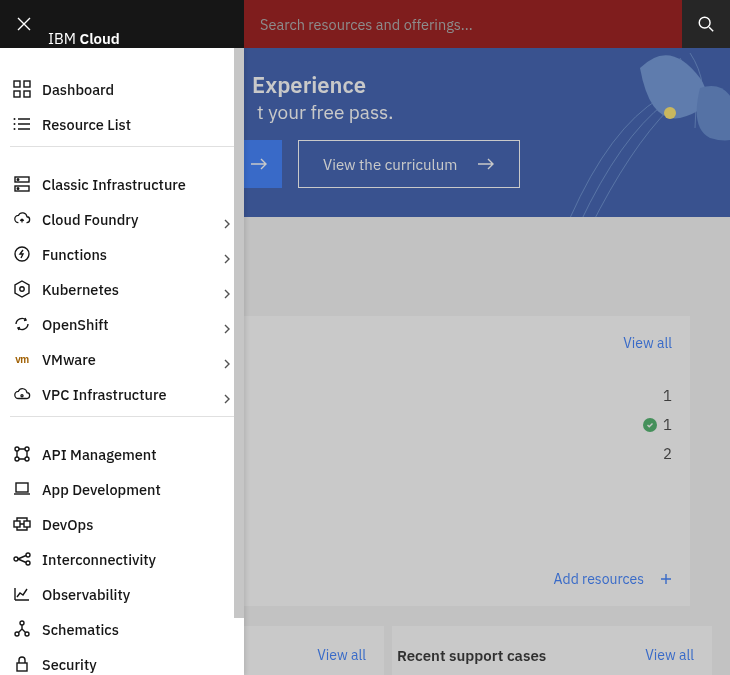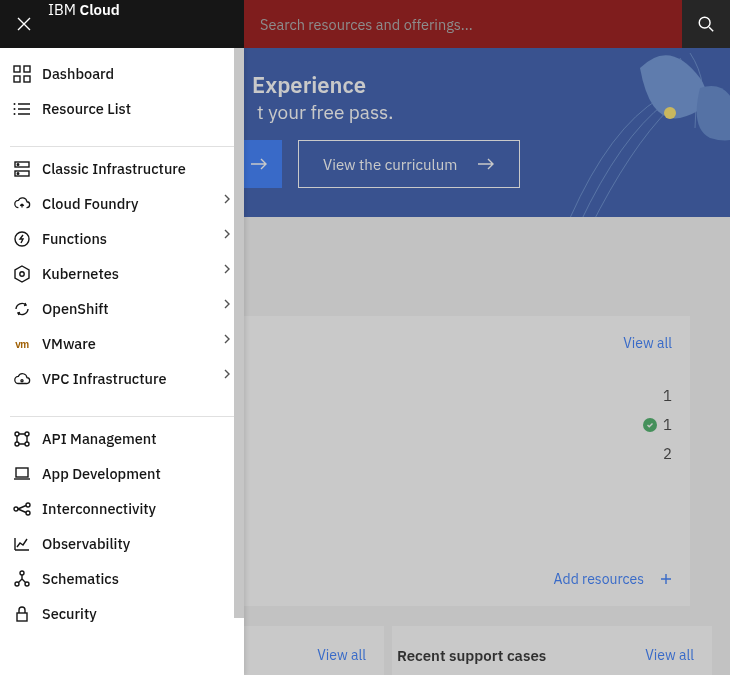--- a/index.html
+++ b/index.html
@@ -1,32 +1,32 @@
 <!DOCTYPE html>
 <html><head>
 <meta charset="utf-8">
 <style>
   * { box-sizing: border-box; margin: 0; padding: 0; font-family: "IBM Plex Sans", -apple-system, BlinkMacSystemFont, "Segoe UI", Helvetica, Arial, sans-serif; }
   html, body { width: 730px; height: 675px; overflow: hidden; background: #f4f4f4; }
   
   
   .topbar { display: flex; height: 48px; background: #161616; color: #fff; align-items: center; }
-  .topbar-left { width: 244px; height: 48px; display: flex; align-items: flex-start; background: #161616; }
+  .topbar-left { width: 244px; height: 48px; display: flex; align-items: flex-end; background: #161616; }
   .close-btn { width: 48px; height: 48px; display: flex; align-items: center; justify-content: center; cursor: pointer; }
   .brand { font-size: 15px; letter-spacing: 0; }
   .brand strong { font-weight: 600; }
   .topbar-search { flex: 1; display: flex; align-items: center; padding: 16px 16px; color: #8d8d8d; font-size: 14.5px; background: #7f1d1d; height: 48px; }
   .search-icon { width: 48px; height: 48px; display: flex; align-items: center; justify-content: center; }
 
   
   .sidebar { position: absolute; top: 48px; left: 0; width: 244px; height: 627px; background: #fff; box-shadow: 2px 0 4px rgba(0,0,0,.1); z-index: 50; overflow-y: auto; }
   .side-scrollbar { position: absolute; right: 0; top: 0; width: 10px; height: 570px; background: #c6c6c6; }
   .side-section { padding: 8px 0; }
   .side-divider { height: 1px; background: #e0e0e0; margin: 4px 10px; }
-  .side-item { display: flex; align-items: flex-start; height: 35px; padding: 0 12px 0 12px; cursor: pointer; color: #161616; font-size: 14.5px; font-weight: 500; }
+  .side-item { display: flex; align-items: flex-end; height: 35px; padding: 0 12px 0 12px; cursor: pointer; color: #161616; font-size: 14.5px; font-weight: 500; }
   .side-item .ico { width: 20px; height: 20px; margin-right: 10px; display: flex; align-items: center; justify-content: center; flex: 0 0 auto; color: #a16207; }
   .side-item .label { flex: 1; font-weight: 500; }
   .side-item .chev { color: #525252; flex: 0 0 auto; }
 
   
   .main { position: absolute; top: 48px; left: 244px; right: 0; bottom: 0; background: #f4f4f4; }
   .overlay { position: absolute; inset: 0; background: rgba(120,120,120,.4); z-index: 30; pointer-events: none; }
 
   
   .hero { position: relative; height: 169px; background: #0f3a9e; color: #fff; overflow: hidden; text-align: center; }
@@ -221,20 +221,30 @@
       <span class="label">API Management</span>
     </div>
     <div class="side-item">
       <span class="ico">
         <svg width="18" height="18" viewBox="0 0 18 18" fill="none" stroke="#161616" stroke-width="1.4">
             <rect x="3" y="3" width="12" height="9"></rect>
             <path d="M1 14h16"></path>
           </svg>
       </span>
       <span class="label">App Development</span>
+    </div>
+    <div class="side-item">
+      <span class="ico">
+        <svg width="18" height="18" viewBox="0 0 18 18" fill="none" stroke="#161616" stroke-width="1.4">
+            <rect x="1" y="6" width="6" height="6"></rect>
+            <rect x="11" y="6" width="6" height="6"></rect>
+            <path d="M7 9h4M4 6V3h10v3M4 12v3h10v-3"></path>
+          </svg>
+      </span>
+      <span class="label">DevOps</span>
     </div>
     <div class="side-item">
       <span class="ico">
         <svg width="18" height="18" viewBox="0 0 18 18" fill="none" stroke="#161616" stroke-width="1.4">
             <circle cx="3" cy="9" r="2"></circle>
             <circle cx="15" cy="5" r="2"></circle>
             <circle cx="15" cy="13" r="2"></circle>
             <path d="M5 9l8-3.5M5 9l8 3.5"></path>
           </svg>
       </span>

